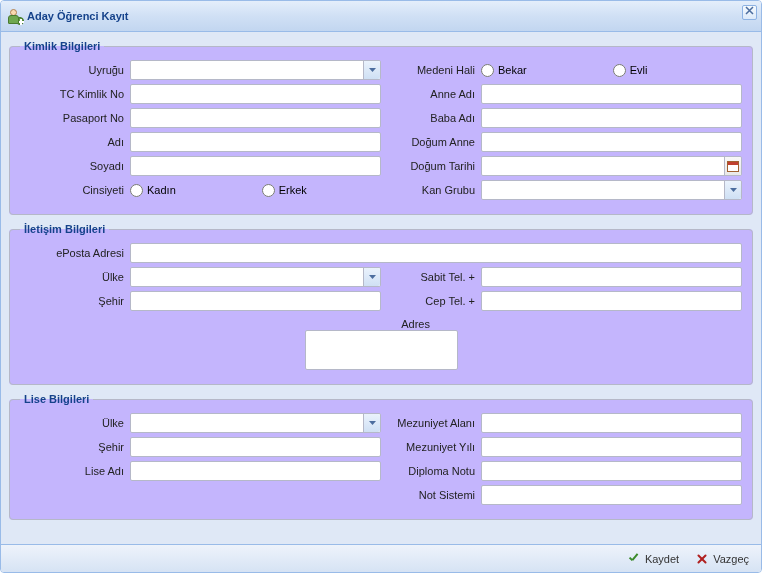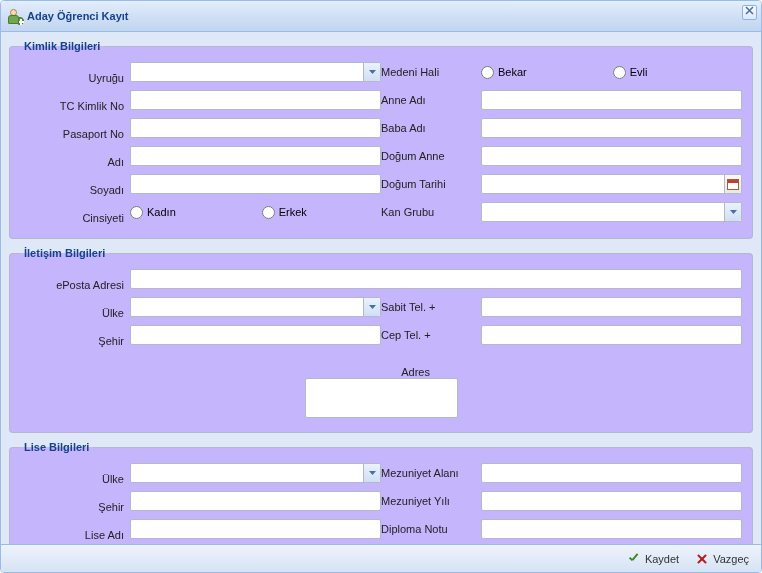--- a/index.html
+++ b/index.html
@@ -123,24 +123,24 @@
     align-items: center;
   }
   .col-left { width: 50%; }
   .col-right { width: 50%; }
   .lbl {
     width: 110px;
     text-align: right;
     padding-right: 6px;
     color: #222;
     flex-shrink: 0;
-    margin-top: 12px;
   }
   .lbl-r {
     width: 100px;
+    text-align: right;
     padding-right: 6px;
     color: #222;
     flex-shrink: 0;
   }
   .field-wrap {
     flex: 1;
     display: flex;
     align-items: center;
   }
   input[type=text].txt, .combo, .combo-input, textarea.txt {

